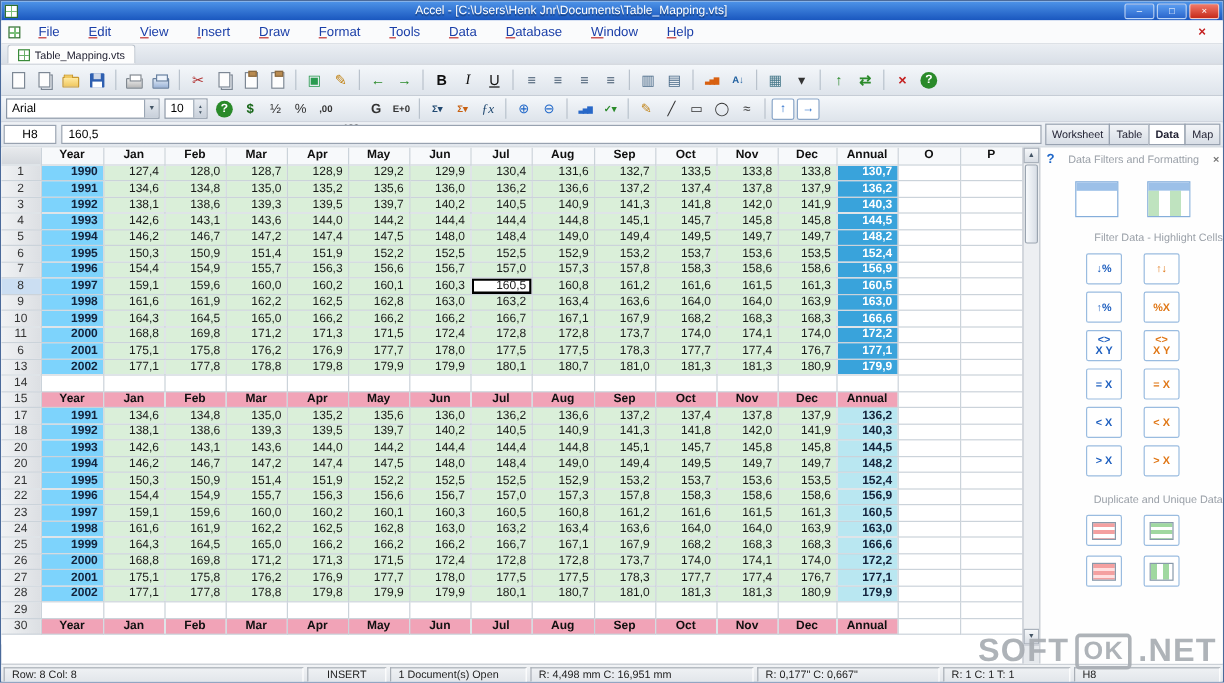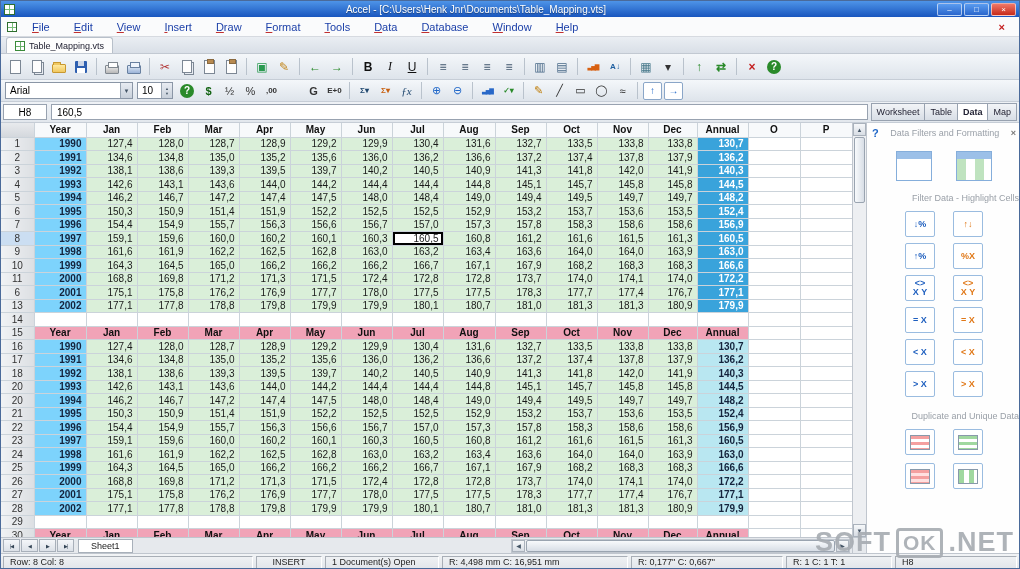--- a/index.html
+++ b/index.html
@@ -611,39 +611,20 @@
                 <td data-name="cell" class="c-pinkhead">Aug</td>
                 <td data-name="cell" class="c-pinkhead">Sep</td>
                 <td data-name="cell" class="c-pinkhead">Oct</td>
                 <td data-name="cell" class="c-pinkhead">Nov</td>
                 <td data-name="cell" class="c-pinkhead">Dec</td>
                 <td data-name="cell" class="c-pinkhead">Annual</td>
                 <td data-name="cell" class="c-blank"></td>
                 <td data-name="cell" class="c-blank"></td>
               </tr>
               <tr>
-                <td class="rowhead" data-name="row-header-16">16</td>
-                <td data-name="cell" class="c-year">1990</td>
-                <td data-name="cell" class="c-num">127,4</td>
-                <td data-name="cell" class="c-num">128,0</td>
-                <td data-name="cell" class="c-num">128,7</td>
-                <td data-name="cell" class="c-num">128,9</td>
-                <td data-name="cell" class="c-num">129,2</td>
-                <td data-name="cell" class="c-num">129,9</td>
-                <td data-name="cell" class="c-num">130,4</td>
-                <td data-name="cell" class="c-num">131,6</td>
-                <td data-name="cell" class="c-num">132,7</td>
-                <td data-name="cell" class="c-num">133,5</td>
-                <td data-name="cell" class="c-num">133,8</td>
-                <td data-name="cell" class="c-num">133,8</td>
-                <td data-name="cell" class="c-annual-cyan">130,7</td>
-                <td data-name="cell" class="c-blank"></td>
-                <td data-name="cell" class="c-blank"></td>
-              </tr>
-              <tr>
                 <td class="rowhead" data-name="row-header-17">17</td>
                 <td data-name="cell" class="c-year">1991</td>
                 <td data-name="cell" class="c-num">134,6</td>
                 <td data-name="cell" class="c-num">134,8</td>
                 <td data-name="cell" class="c-num">135,0</td>
                 <td data-name="cell" class="c-num">135,2</td>
                 <td data-name="cell" class="c-num">135,6</td>
                 <td data-name="cell" class="c-num">136,0</td>
                 <td data-name="cell" class="c-num">136,2</td>
                 <td data-name="cell" class="c-num">136,6</td>
@@ -897,36 +878,20 @@
                 <td data-name="cell" class="c-pinkhead">Sep</td>
                 <td data-name="cell" class="c-pinkhead">Oct</td>
                 <td data-name="cell" class="c-pinkhead">Nov</td>
                 <td data-name="cell" class="c-pinkhead">Dec</td>
                 <td data-name="cell" class="c-pinkhead">Annual</td>
                 <td data-name="cell" class="c-blank"></td>
                 <td data-name="cell" class="c-blank"></td>
               </tr>
             </tbody>
           </table>
-      </div>
-      <div class="bottombar" data-name="sheet-tab-bar">
-        <span class="sheetnav" data-name="sheet-nav">
-            <span class="navbtn" data-name="first-sheet-button">|◀</span>
-            <span class="navbtn" data-name="prev-sheet-button">◀</span>
-            <span class="navbtn" data-name="next-sheet-button">▶</span>
-            <span class="navbtn" data-name="last-sheet-button">▶|</span>
-          </span>
-        <span class="sheet-tab" data-name="sheet-tab">
-          <span data-name="sheet-tab-label">Sheet1</span>
-        </span>
-        <span class="hscroll" data-name="horizontal-scrollbar">
-          <span class="harrow" data-name="scroll-left-icon">◀</span>
-          <span class="hthumb" data-name="horizontal-scroll-thumb"></span>
-          <span class="harrow" data-name="scroll-right-icon">▶</span>
-        </span>
       </div>
     </div>
     <div class="vcol">
       <div class="vscroll" data-name="vertical-scrollbar">
         <span class="varrow" data-name="scroll-up-icon">▲</span>
         <span class="vthumb" data-name="vertical-scroll-thumb"></span>
         <span class="vspacer" data-name="scroll-track"></span>
         <span class="varrow" data-name="scroll-down-icon">▼</span>
       </div>
       <div class="vcorner" data-name="scroll-corner"></div>

